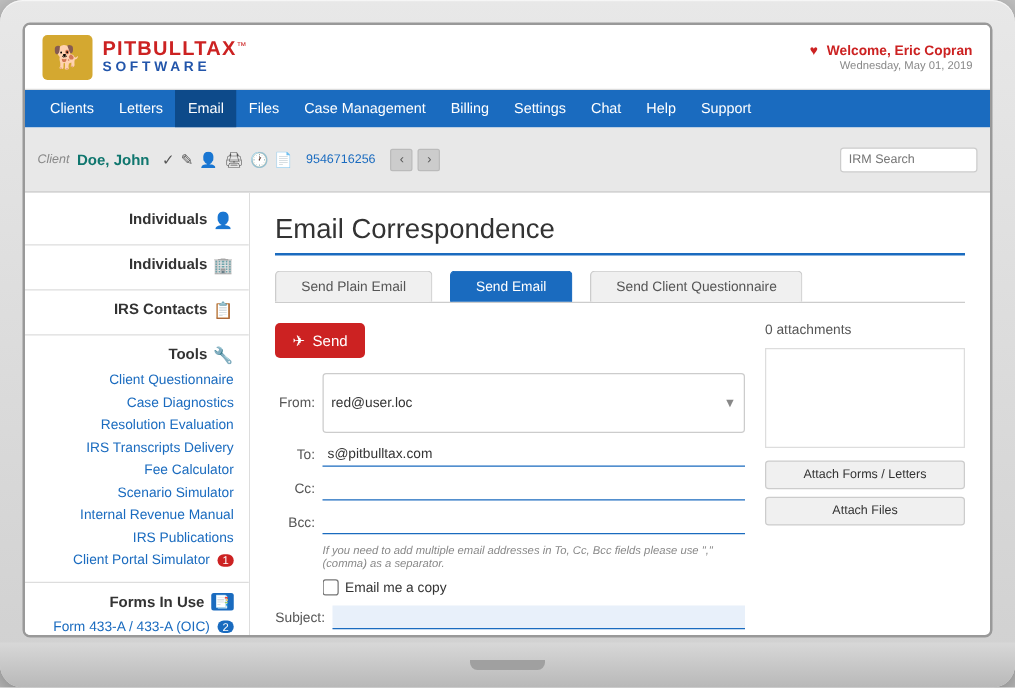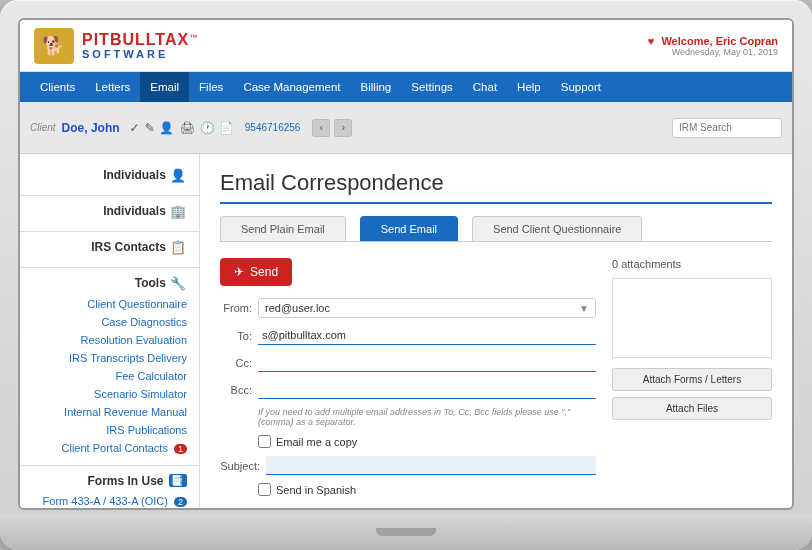--- a/index.html
+++ b/index.html
@@ -166,21 +166,21 @@
     }
 
     .client-label {
       color: #888;
       font-size: 10px;
       font-style: italic;
     }
 
     .client-name {
       font-weight: bold;
-      color: #1d4ed8;
+      color: #0f766e;
       font-size: 12px;
     }
 
     .client-id {
       color: #1a6bbf;
       font-size: 10px;
       margin-left: 4px;
     }
 
     .client-icons {
@@ -388,21 +388,21 @@
       outline: none;
       background: transparent;
     }
 
     .field-dropdown {
       flex: 1;
       display: flex;
       align-items: center;
       border: 1px solid #ccc;
       border-radius: 3px;
-      padding: 3px 6px;
+      padding: 17px 6px;
       background: #fff;
       font-size: 11px;
       color: #333;
     }
 
     .field-dropdown-arrow {
       margin-left: auto;
       color: #888;
       font-size: 10px;
     }
@@ -568,21 +568,21 @@
           </div>
           <a class="sidebar-link">Client Questionnaire</a>
           <a class="sidebar-link">Case Diagnostics</a>
           <a class="sidebar-link">Resolution Evaluation</a>
           <a class="sidebar-link">IRS Transcripts Delivery</a>
           <a class="sidebar-link">Fee Calculator</a>
           <a class="sidebar-link">Scenario Simulator</a>
           <a class="sidebar-link">Internal Revenue Manual</a>
           <a class="sidebar-link">IRS Publications</a>
           <a class="sidebar-link">
-            <span>Client Portal Contacts</span>
+            <span>Client Portal Simulator</span>
             <span class="sidebar-badge">1</span>
           </a>
         </div>
         <div class="sidebar-divider"></div>
         <div class="sidebar-section">
           <div class="sidebar-header">
             <span>Forms In Use</span>
             <span class="sidebar-icon sidebar-badge-blue" style="font-size:10px;padding:1px 3px;border-radius:2px;color:#fff;background:#1a6bbf;">📑</span>
           </div>
           <a class="sidebar-link">

